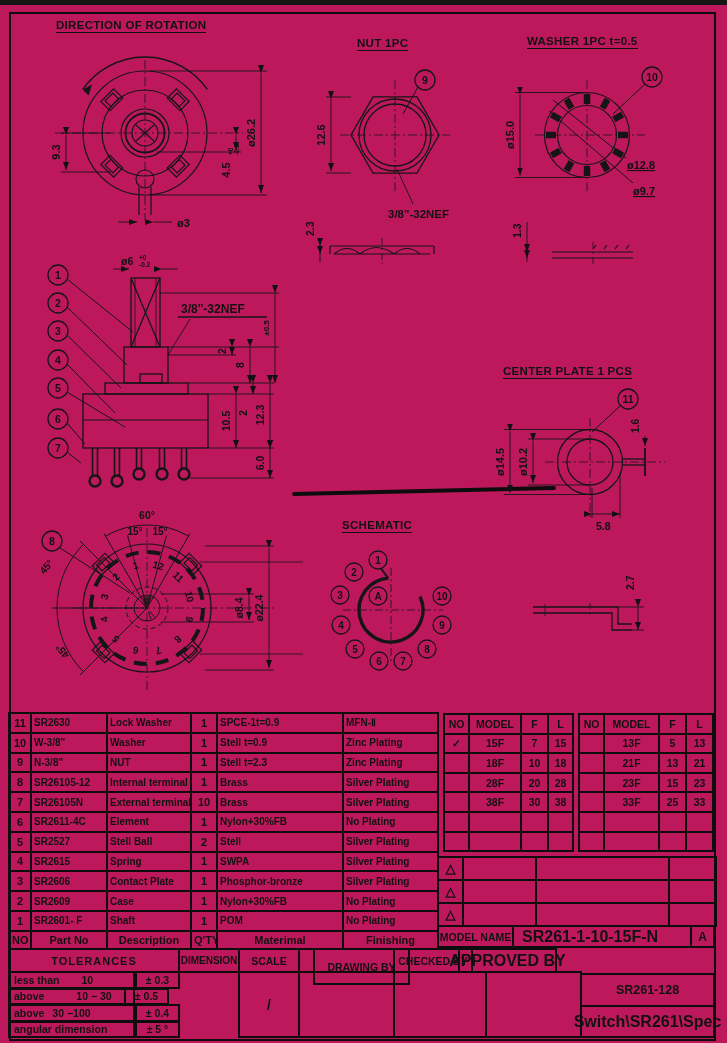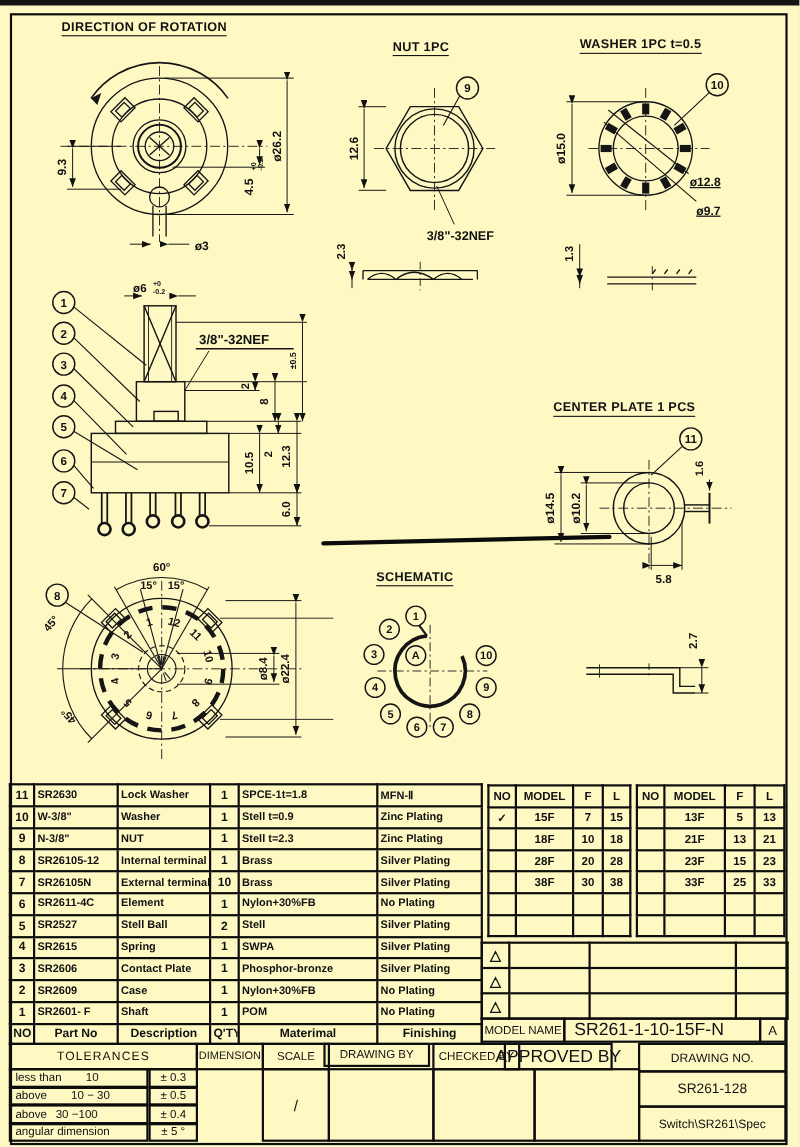--- a/index.html
+++ b/index.html
@@ -1,34 +1,34 @@
 <!DOCTYPE html>
 <html><head>
 <meta charset="utf-8">
 <style>
   html,body{margin:0;padding:0;background:#e8e8e8}
-  .page{position:relative;width:727px;height:1043px;background:#fef9c3;font-family:"Liberation Sans",sans-serif;color:#111;overflow:hidden}
+  .page{position:relative;width:727px;height:1043px;background:#be185d;font-family:"Liberation Sans",sans-serif;color:#111;overflow:hidden}
   .topstrip{position:absolute;left:0;top:0;width:727px;height:5px;background:#151515}
   .frame{position:absolute;left:9px;top:12px;width:703px;height:1025px;border:2.5px solid #0d0d0d}
   .dtitle{position:absolute;font-weight:bold;font-size:11.5px;letter-spacing:.3px;border-bottom:1.8px solid #111;padding-bottom:1px;white-space:nowrap;background:transparent}
   .logo{position:absolute;left:286px;top:406px;font-family:"DejaVu Serif",serif;font-style:italic;font-size:58px;letter-spacing:2px;color:#0c0c0c}
   .logo-ul{position:absolute;left:292px;top:489px;width:264px;height:3.5px;background:#0c0c0c;border-radius:2px;transform:rotate(-1.3deg)}
   svg{position:absolute;overflow:visible}
   svg text{font-family:"Liberation Sans",sans-serif;fill:#111;font-weight:bold}
   .tbl{position:absolute;border-collapse:collapse;table-layout:fixed}
   .tbl td{border:2px solid #0d0d0d;font-weight:bold;font-size:10px;white-space:nowrap;overflow:hidden;padding:0 2px}
   .parts tr{height:19.8px}
   .parts td.no{text-align:center;font-size:11px;padding:0}
   .parts tr.hdr{height:18px}
   .parts tr.hdr td{text-align:center;font-size:11px}
   .mt tr{height:19.6px}
   .mt td{text-align:center;font-size:10.5px}
   .tri tr{height:23px}
   .tri td.t{text-align:center;font-size:13px;padding:0}
-  .cell{position:absolute;border:2px solid #0d0d0d;box-sizing:border-box;font-weight:normal;display:flex;align-items:center;justify-content:center;white-space:nowrap}
+  .cell{position:absolute;border:2px solid #0d0d0d;box-sizing:border-box;font-weight:bold;display:flex;align-items:center;justify-content:center;white-space:nowrap}
   .cell.left{justify-content:flex-start;padding-left:4px}
   .tolrow{font-size:10.5px}
 </style>
 </head>
 <body>
 
 <div class="page">
   <div class="topstrip"></div>
   <div class="frame"></div>
 
@@ -419,21 +419,21 @@
         <col style="width:26px">
         <col style="width:126px">
         <col style="width:95px">
       </colgroup>
     <tbody>
         <tr>
           <td class="no">11</td>
           <td>SR2630</td>
           <td>Lock Washer</td>
           <td class="no">1</td>
-          <td>SPCE-1t=1.8</td>
+          <td>SPCE-1t=0.9</td>
           <td>MFN-Ⅱ</td>
         </tr>
     <tr>
           <td class="no">10</td>
           <td>W-3/8"</td>
           <td>Washer</td>
           <td class="no">1</td>
           <td>Stell t=0.9</td>
           <td>Zinc Plating</td>
         </tr>
@@ -660,40 +660,39 @@
   <div class="cell" style="left:690px;top:925px;width:25px;height:23px;font-size:12px">A</div>
 
   <div class="cell" style="left:8px;top:948px;width:172px;height:25px;font-size:11px;letter-spacing:1px">TOLERANCES</div>
   <div class="cell left tolrow" style="left:8px;top:971px;width:127px;height:17.5px">
       <span>less than</span>
       <span style="margin-left:22px">10</span>
     </div>
   <div class="cell tolrow" style="left:135px;top:971px;width:45px;height:17.5px">± 0.3</div>
   <div class="cell left tolrow" style="left:8px;top:987.5px;width:127px;height:17.5px">
       <span>above</span>
-      <span style="margin-left:22px">10 − 30</span>
+      <span style="margin-left:32px">10 − 30</span>
     </div>
-  <div class="cell tolrow" style="left:135px;top:987.5px;width:45px;height:17.5px">± 0.5</div>
+  <div class="cell tolrow" style="left:124px;top:987.5px;width:45px;height:17.5px">± 0.5</div>
   <div class="cell left tolrow" style="left:8px;top:1004px;width:127px;height:17.5px">
       <span>above</span>
       <span style="margin-left:8px">30 −100</span>
     </div>
   <div class="cell tolrow" style="left:135px;top:1004px;width:45px;height:17.5px">± 0.4</div>
   <div class="cell left tolrow" style="left:8px;top:1020.5px;width:127px;height:17.5px">
       <span>angular dimension</span>
       <span style="margin-left:22px"></span>
     </div>
   <div class="cell tolrow" style="left:135px;top:1020.5px;width:45px;height:17.5px">± 5 °</div>
 
   <div class="cell" style="left:178px;top:948px;width:62px;height:25px;font-size:10px">DIMENSION</div>
   <div class="cell" style="left:238px;top:948px;width:62px;height:25px;font-size:10.5px">SCALE</div>
   <div class="cell" style="left:238px;top:971px;width:62px;height:67px;font-size:14px">/</div>
-  <div class="cell" style="left:294px;top:948px;width:97px;height:22px;font-size:10.5px">DRAWING BY</div>
+  <div class="cell" style="left:313px;top:948px;width:97px;height:37px;font-size:10.5px">DRAWING BY</div>
   <div class="cell" style="left:298px;top:971px;width:97px;height:67px"></div>
   <div class="cell" style="left:393px;top:948px;width:80px;height:25px;font-size:10.5px">CHECKED BY</div>
   <div class="cell" style="left:393px;top:971px;width:94px;height:67px"></div>
   <div class="cell" style="left:458px;top:948px;width:99px;height:25px;font-size:16px">APPROVED BY</div>
   <div class="cell" style="left:485px;top:971px;width:97px;height:67px"></div>
-  <div class="cell" style="left:580px;top:948px;width:135px;height:27px;font-size:11px">DRAWING NO.</div>
   <div class="cell" style="left:580px;top:973px;width:135px;height:34px;font-size:12.5px">SR261-128</div>
-  <div class="cell" style="left:580px;top:1005px;width:135px;height:33px;font-size:11px">Switch\SR261\Spec</div>
+  <div class="cell" style="left:580px;top:1005px;width:135px;height:33px;font-size:16px">Switch\SR261\Spec</div>
 
 </div>
 
 </body></html>

